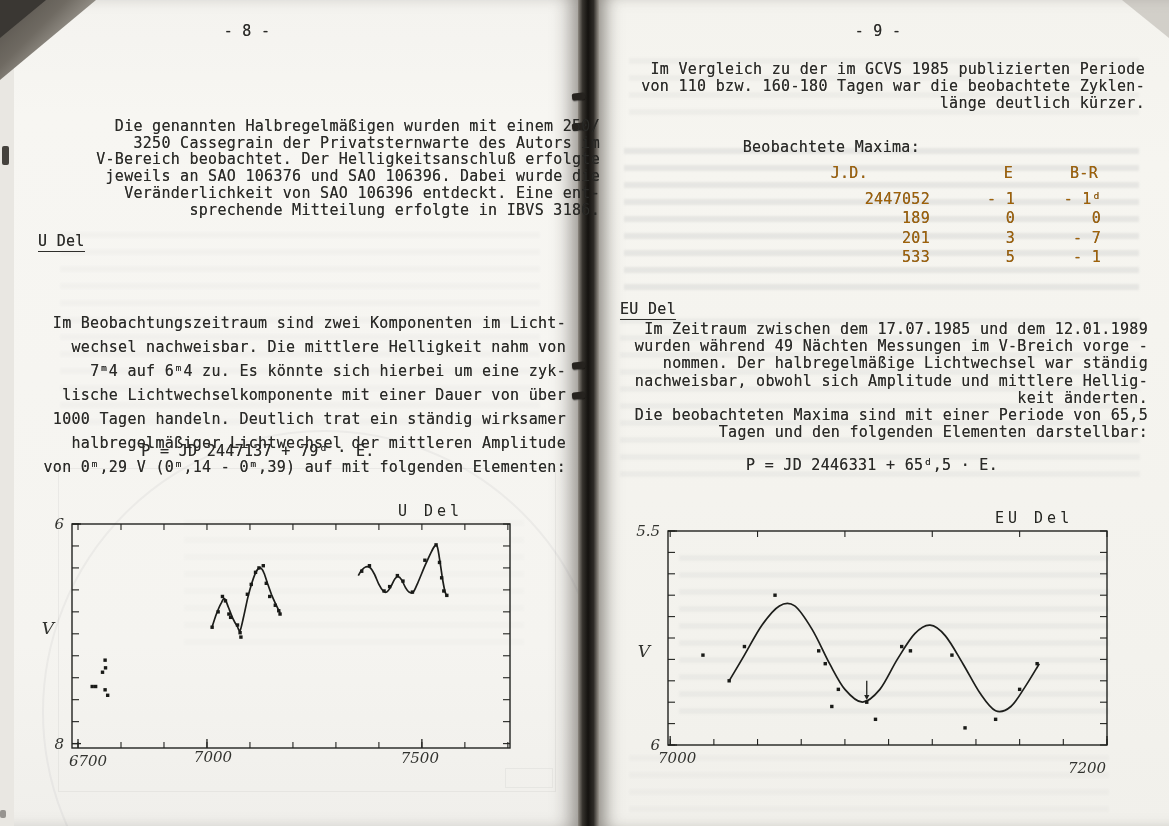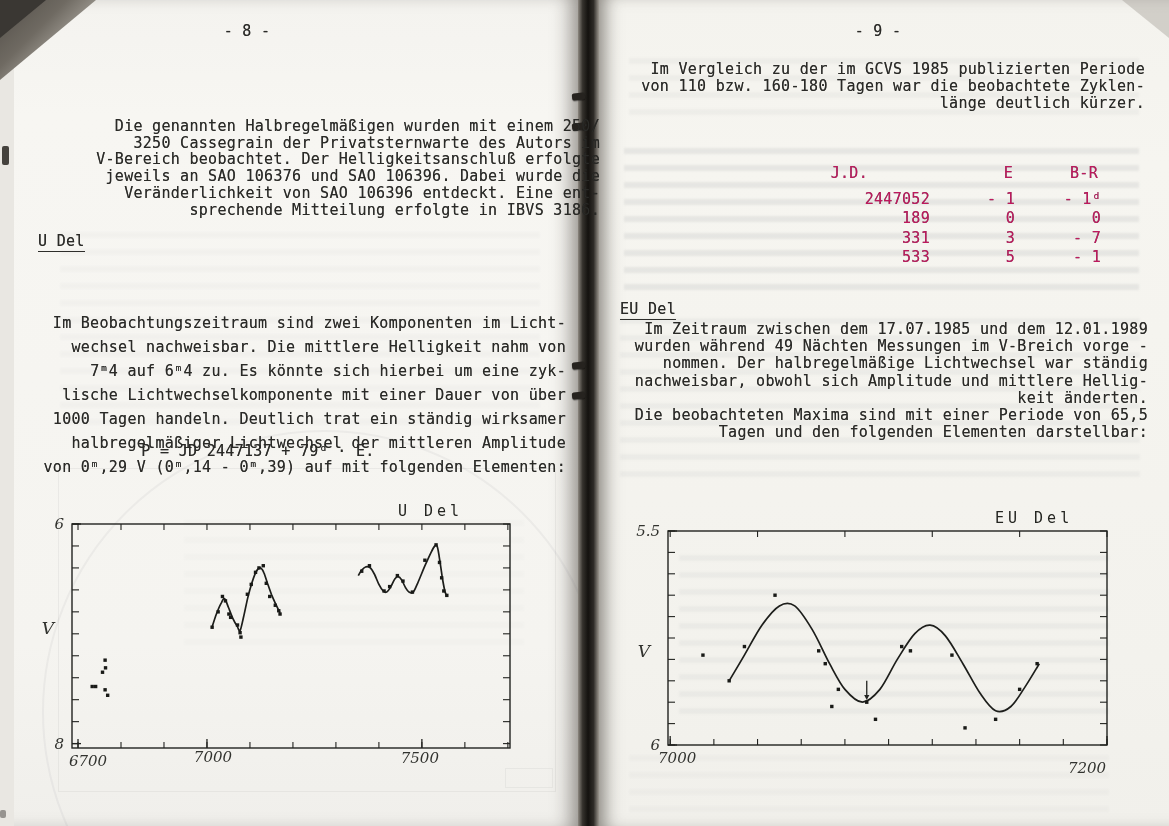--- a/index.html
+++ b/index.html
@@ -29,21 +29,21 @@
   
   .tw{position:absolute;font-size:15px;letter-spacing:.3px;line-height:17px;
       white-space:pre-line;color:#29292667;color:#2a2a27;
       text-shadow:0 0 .4px rgba(20,20,20,.6);text-align:right;}
   .tw-tight{line-height:16.7px;}
   .center{text-align:center;}
   .underlined{border-bottom:1.6px solid #2e2e2b;padding-bottom:2px;}
   .head{display:inline-block;border-bottom:1.5px solid #2e2e2b;padding-bottom:1px;}
   
   .trow{display:grid;grid-template-columns:150px 85px 92px;height:19.5px;
-        font-size:15px;letter-spacing:.3px;text-shadow:0 0 .4px rgba(20,20,20,.6);color:#be185d;}
+        font-size:15px;letter-spacing:.3px;text-shadow:0 0 .4px rgba(20,20,20,.6);color:#a16207;}
   .trow span{text-align:right;}
   .trow span:nth-child(3){padding-right:6px;}
   .thead{margin-bottom:6px;}
   .thead span:nth-child(1){padding-right:62px;}
   .thead span:nth-child(2){padding-right:2px;}
   .thead span:nth-child(3){padding-right:9px;}
   
   svg.chart{position:absolute;overflow:visible;}
   svg .hand{font:italic 15px "DejaVu Serif","Liberation Serif",serif;fill:#32332f;}
   svg .hand-big{font-size:17px;}
@@ -213,39 +213,40 @@
       <rect x="412.1056918547596" y="94.2803921568628" width="3.4" height="3.4" fill="#191a17"></rect>
       <rect x="415.11452404317964" y="98.67254901960791" width="3.4" height="3.4" fill="#191a17"></rect>
     </svg>
 
   <div class="tw abs center" style="left:828px;top:23px;width:100px;">- 9 -</div>
 
   <div class="tw abs" style="left:620px;top:61px;width:525px;">Im Vergleich zu der im GCVS 1985 publizierten Periode
 von 110 bzw. 160-180 Tagen war die beobachtete Zyklen-
 länge deutlich kürzer.</div>
 
+  <div class="tw abs" style="left:620px;top:139px;width:300px;">Beobachtete Maxima:</div>
 
   <div class="abs" style="left:780px;top:164px;" id="maxima-table">
       <div class="trow thead">
         <span>J.D.</span>
         <span>E</span>
         <span>B-R</span>
       </div>
       <div class="trow">
         <span>2447052</span>
         <span>- 1</span>
         <span>- 1ᵈ</span>
       </div>
       <div class="trow">
         <span>189</span>
         <span>0</span>
         <span>0</span>
       </div>
       <div class="trow">
-        <span>331</span>
+        <span>201</span>
         <span>3</span>
         <span>- 7</span>
       </div>
       <div class="trow">
         <span>533</span>
         <span>5</span>
         <span>- 1</span>
       </div>
     </div>
 
@@ -254,20 +255,21 @@
   </div>
 
   <div class="tw abs" style="left:620px;top:321px;width:528px;line-height:17.2px;">Im Zeitraum zwischen dem 17.07.1985 und dem 12.01.1989
 wurden während 49 Nächten Messungen im V-Breich vorge -
 nommen. Der halbregelmäßige Lichtwechsel war ständig
 nachweisbar, obwohl sich Amplitude und mittlere Hellig-
 keit änderten.
 Die beobachteten Maxima sind mit einer Periode von 65,5
 Tagen und den folgenden Elementen darstellbar:</div>
 
+  <div class="tw abs center" style="left:712px;top:457px;width:320px;">P = JD 2446331 + 65ᵈ,5 · E.</div>
 
   <svg class="chart" style="left:618px;top:498px;" width="551" height="310">
       <rect x="50" y="33" width="439" height="214" fill="none" stroke="#222320" stroke-width="1.4"></rect>
       <line x1="52.18407960199005" y1="247" x2="52.18407960199005" y2="241" stroke="#222320" stroke-width="1.1"></line>
       <line x1="95.86567164179104" y1="247" x2="95.86567164179104" y2="241" stroke="#222320" stroke-width="1.1"></line>
       <line x1="139.54726368159203" y1="247" x2="139.54726368159203" y2="241" stroke="#222320" stroke-width="1.1"></line>
       <line x1="183.22885572139305" y1="247" x2="183.22885572139305" y2="241" stroke="#222320" stroke-width="1.1"></line>
       <line x1="226.91044776119404" y1="247" x2="226.91044776119404" y2="241" stroke="#222320" stroke-width="1.1"></line>
       <line x1="270.59203980099505" y1="247" x2="270.59203980099505" y2="241" stroke="#222320" stroke-width="1.1"></line>
       <line x1="314.27363184079604" y1="247" x2="314.27363184079604" y2="241" stroke="#222320" stroke-width="1.1"></line>

